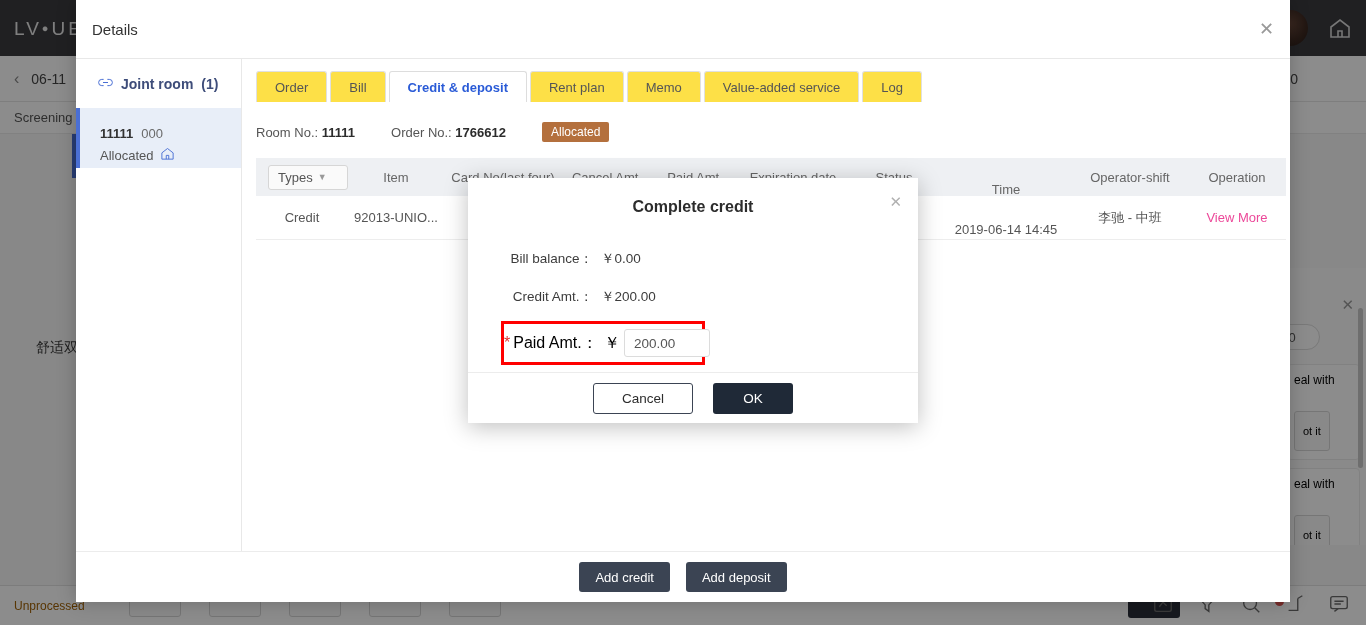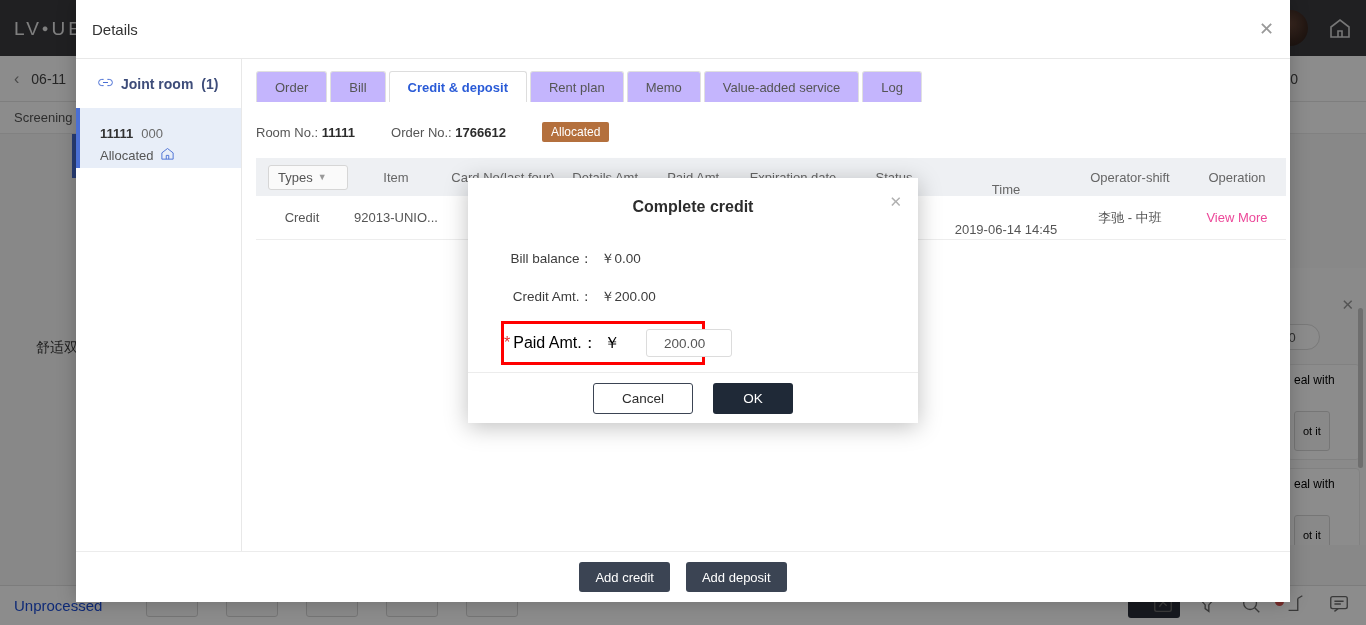--- a/index.html
+++ b/index.html
@@ -73,21 +73,21 @@
   .bg-room-label {
     position: absolute; left: 36px; top: 205px;
     font-size: 14px; color: #3a3a3a;
   }
   .bg-bottombar {
     position: absolute; bottom: 0; left: 0; width: 1366px; height: 40px;
     background: #ffffff; border-top: 1px solid #e2e2e2;
     display: flex; align-items: center;
   }
   .bg-unprocessed {
-    margin-left: 14px; font-size: 15px; color: #1d4ed8;
+    margin-left: 14px; font-size: 12px; color: #a16207;
   }
   .bg-bottom-chips { display: flex; gap: 28px; margin-left: 44px; }
   .bg-chip {
     width: 52px; height: 22px; border: 1px solid #d6d6d6; border-radius: 3px;
     background: #fafafa;
   }
   .bg-dark-chip {
     position: absolute; left: 1128px; width: 52px; height: 24px;
     background: #2a2f3a; border-radius: 3px;
   }
@@ -179,21 +179,21 @@
     display: flex; align-items: center; gap: 7px;
   }
   .room-home-icon svg { width: 15px; height: 15px; stroke: #4a6fd4; fill: none; stroke-width: 1.5; }
 
   
   .detail-content { flex: 1; position: relative; padding: 12px 26px 0 14px; }
   .tabs { display: flex; gap: 3px; }
   .tab {
     height: 31px; padding: 0 18px;
     display: flex; align-items: center; justify-content: center;
-    background: #c4b5fd; border: 1px solid #e0e0e0; border-bottom: none;
+    background: #fde047; border: 1px solid #e0e0e0; border-bottom: none;
     border-radius: 3px 3px 0 0;
     font-size: 13px; color: #555; cursor: pointer; white-space: nowrap;
   }
   .tab.active {
     background: #ffffff; color: #2a5bd7; font-weight: bold;
     border-color: #ddd;
   }
   .meta-row {
     margin-top: 20px; display: flex; align-items: center; gap: 36px;
     font-size: 13px; color: #555;
@@ -272,25 +272,24 @@
   .form-value { color: #3c3c3c; }
   .yen { margin-right: 4px; }
   .paid-highlight {
     position: absolute; left: 33px; top: 143px;
     width: 204px; height: 44px;
     border: 3px solid #ff0000;
     display: flex; align-items: center;
   }
   .paid-highlight .form-label { width: 100px; }
   .amount-input {
-    width: 86px; height: 28px; padding: 0 17px;
+    width: 86px; height: 28px; padding: 0 9px;
     border: 1px solid #dcdcdc; border-radius: 3px;
     font-size: 13.5px; color: #555; background: #fff;
     font-family: "Liberation Sans", sans-serif;
-    margin-left: 22px;
   }
   .modal-footer {
     position: absolute; bottom: 0; left: 0; right: 0; height: 51px;
     border-top: 1px solid #ececec;
     display: flex; align-items: center; justify-content: center; gap: 20px;
   }
   .btn-cancel {
     width: 100px; height: 31px; border: 1px solid #3b4453; border-radius: 3px;
     background: #fff; color: #2c2c2c; font-size: 13.5px; cursor: pointer;
     font-family: "Liberation Sans", sans-serif;
@@ -455,21 +454,21 @@
       <div class="table-wrap">
         <div class="table-head">
           <div class="col-types">
             <span class="types-btn">
               <span>Types</span>
               <span class="chev">▼</span>
             </span>
           </div>
           <div class="th col-item">Item</div>
           <div class="th col-card">Card No(last four)</div>
-          <div class="th col-credit">Details Amt.</div>
+          <div class="th col-credit">Cancel Amt.</div>
           <div class="th col-paid">Paid Amt.</div>
           <div class="th col-exp">Expiration date</div>
           <div class="th col-status">Status</div>
           <div class="th col-time">Time</div>
           <div class="th col-operator">Operator-shift</div>
           <div class="th col-operation">Operation</div>
         </div>
 
         <div class="table-row">
           <div class="td col-types">Credit</div>

